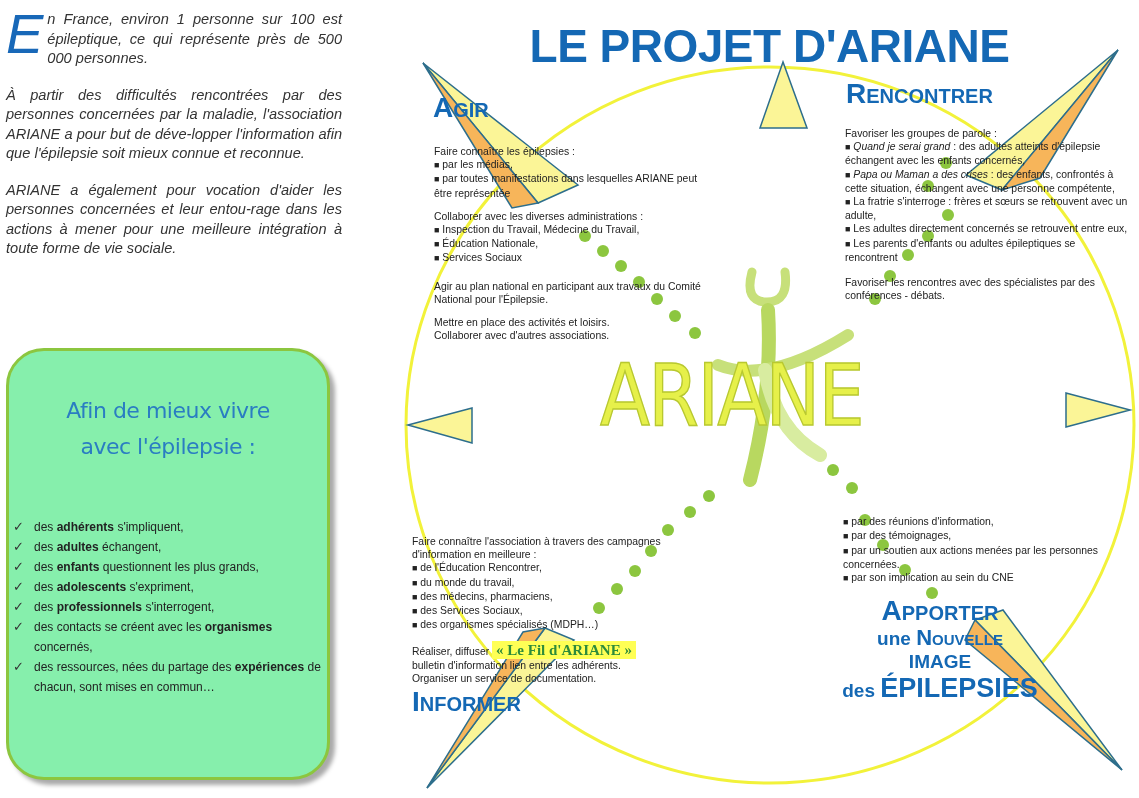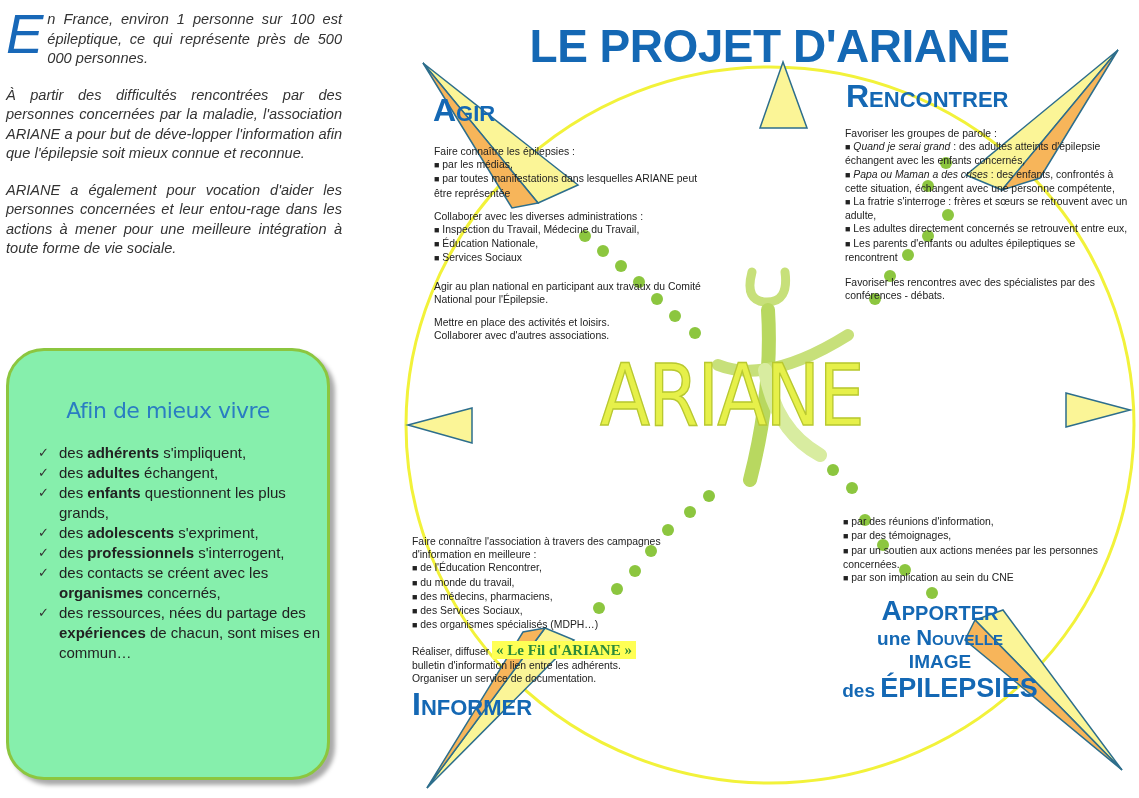--- a/index.html
+++ b/index.html
@@ -3,25 +3,25 @@
   <meta charset="utf-8">
   <style>
     html, body { margin:0; padding:0; }
     body { width:1139px; height:798px; background:#ffffff; position:relative; overflow:hidden; font-family:"Liberation Sans", sans-serif; color:#222; }
     .abs { position:absolute; }
     .intro { left:6px; top:10px; width:336px; font-style:italic; font-size:14.6px; line-height:19.5px; color:#333; text-align:justify; }
     .intro p { margin:0 0 17px 0; }
     .dropcap { float:left; font-size:56px; line-height:44px; color:#1868b8; font-style:italic; margin:2px 4px 0 0; font-weight:normal; }
     .box { left:6px; top:348px; width:318px; height:426px; border:3px solid #8cc63f; border-radius:38px; box-shadow:5px 5px 4px #aaa; background:#86efac; }
     .box h2 { margin:42px 0 0 0; text-align:center; font-family:"DejaVu Sans", sans-serif; font-weight:normal; font-size:22px; line-height:36px; color:#2a7dc2; letter-spacing:-0.5px; }
-    .box ul { list-style:none; margin:14px 0 0 0; padding:0 0 0 29px; font-size:15px; line-height:20px; color:#222; }
+    .box ul { list-style:none; margin:52px 0 0 0; padding:0 0 0 4px; font-size:12px; line-height:20px; color:#222; }
     .box li { position:relative; padding-left:21px; }
     .box li::before { content:"\2713"; position:absolute; left:0; top:0; font-size:13px; color:#333; }
     .title { left:400px; top:19px; width:739px; text-align:center; font-size:46px; font-weight:bold; color:#1468b4; letter-spacing:-0.5px; }
-    .sect { font-size:32px; font-weight:bold; color:#1468b4; font-variant:small-caps; letter-spacing:0; }
+    .sect { font-size:28px; font-weight:bold; color:#1468b4; font-variant:small-caps; letter-spacing:0; }
     .small { font-size:10.4px; line-height:13.2px; color:#222; }
     .small p { margin:0 0 10px 0; }
     .small b { font-weight:normal; }
     .sq { font-size:9px; }
     .fil { background:#ffff55; font-family:"Liberation Serif", serif; font-weight:bold; color:#2e8b3a; font-size:15px; padding:1px 4px; }
     .apport { color:#1468b4; font-weight:bold; text-align:center; }
     svg.deco { position:absolute; left:0; top:0; }
   </style>
 </head>
 <body>
@@ -85,21 +85,21 @@
   </g>
 </svg>
 
 <div class="abs intro">
   <p><span class="dropcap">E</span><span>n France, environ 1 personne sur 100 est épileptique, ce qui représente près de 500 000 personnes.</span></p>
   <p>À partir des difficultés rencontrées par des personnes concernées par la maladie, l'association ARIANE a pour but de déve-lopper l'information afin que l'épilepsie soit mieux connue et reconnue.</p>
   <p>ARIANE a également pour vocation d'aider les personnes concernées et leur entou-rage dans les actions à mener pour une meilleure intégration à toute forme de vie sociale.</p>
 </div>
 
 <div class="abs box">
-  <h2><span>Afin de mieux vivre</span><br></h2>
+  <h2><span>Afin de mieux vivre</span><br><span>avec l'épilepsie :</span></h2>
   <ul>
     <li><span>des </span><b>adhérents</b><span> s'impliquent,</span></li>
     <li><span>des </span><b>adultes</b><span> échangent,</span></li>
     <li><span>des </span><b>enfants</b><span> questionnent les plus grands,</span></li>
     <li><span>des </span><b>adolescents</b><span> s'expriment,</span></li>
     <li><span>des </span><b>professionnels</b><span> s'interrogent,</span></li>
     <li><span>des contacts se créent avec les </span><b>organismes</b><span> concernés,</span></li>
     <li><span>des ressources, nées du partage des </span><b>expériences</b><span> de chacun, sont mises en commun…</span></li>
   </ul>
 </div>

